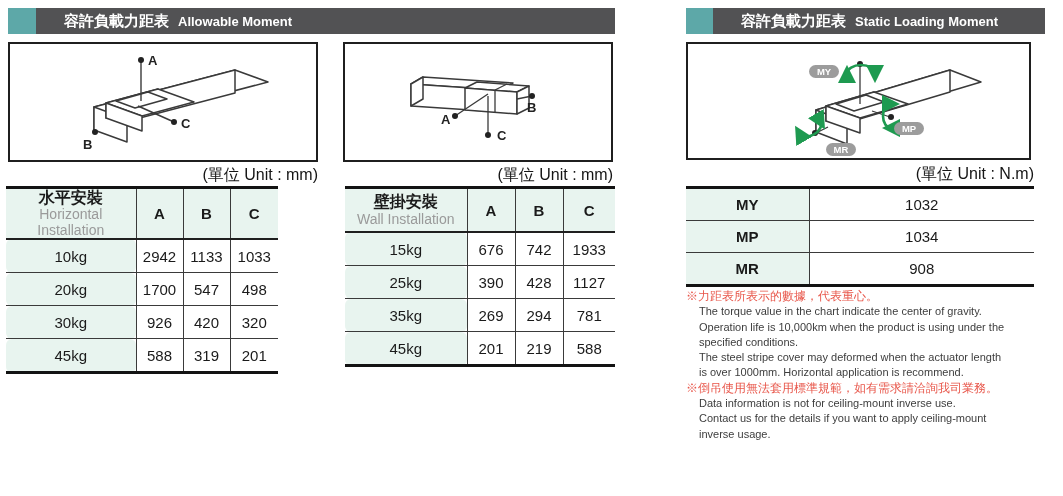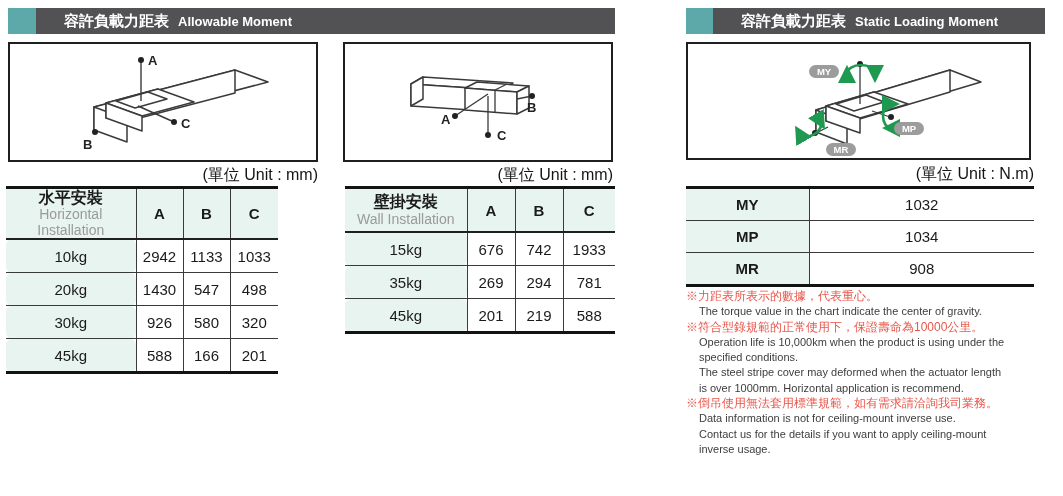--- a/index.html
+++ b/index.html
@@ -136,34 +136,34 @@
       <td>C</td>
     </tr>
     <tr class="drow">
       <td>10kg</td>
       <td>2942</td>
       <td>1133</td>
       <td>1033</td>
     </tr>
     <tr class="drow">
       <td>20kg</td>
-      <td>1430</td>
+      <td>1700</td>
       <td>547</td>
       <td>498</td>
     </tr>
     <tr class="drow">
       <td>30kg</td>
       <td>926</td>
-      <td>580</td>
+      <td>420</td>
       <td>320</td>
     </tr>
     <tr class="drow">
       <td>45kg</td>
       <td>588</td>
-      <td>166</td>
+      <td>319</td>
       <td>201</td>
     </tr>
   </tbody>
     </table>
 
   <table style="left:345px;top:186px;width:270px;">
     <colgroup>
         <col style="width:122px">
         <col style="width:48px">
         <col style="width:48px">
@@ -179,20 +179,26 @@
       <td>B</td>
       <td>C</td>
     </tr>
     <tr class="drow">
       <td>15kg</td>
       <td>676</td>
       <td>742</td>
       <td>1933</td>
     </tr>
     <tr class="drow">
+      <td>25kg</td>
+      <td>390</td>
+      <td>428</td>
+      <td>1127</td>
+    </tr>
+    <tr class="drow">
       <td>35kg</td>
       <td>269</td>
       <td>294</td>
       <td>781</td>
     </tr>
     <tr class="drow">
       <td>45kg</td>
       <td>201</td>
       <td>219</td>
       <td>588</td>
@@ -269,21 +275,20 @@
     <tr>
       <td>MR</td>
       <td>908</td>
     </tr>
   </tbody>
     </table>
 
   <div class="notes">
     <div class="note-zh">※力距表所表示的數據，代表重心。</div>
     <div class="note-en">The torque value in the chart indicate the center of gravity.</div>
-    <div class="note-zh">※符合型錄規範的正常使用下，保證壽命為10000公里。</div>
     <div class="note-en">Operation life is 10,000km when the product is using under the
 specified conditions.</div>
     <div class="note-en">The steel stripe cover may deformed when the actuator length
 is over 1000mm. Horizontal application is recommend.</div>
     <div class="note-zh">※倒吊使用無法套用標準規範，如有需求請洽詢我司業務。</div>
     <div class="note-en">Data information is not for ceiling-mount inverse use.
 Contact us for the details if you want to apply ceiling-mount
 inverse usage.</div>
   </div>
 

